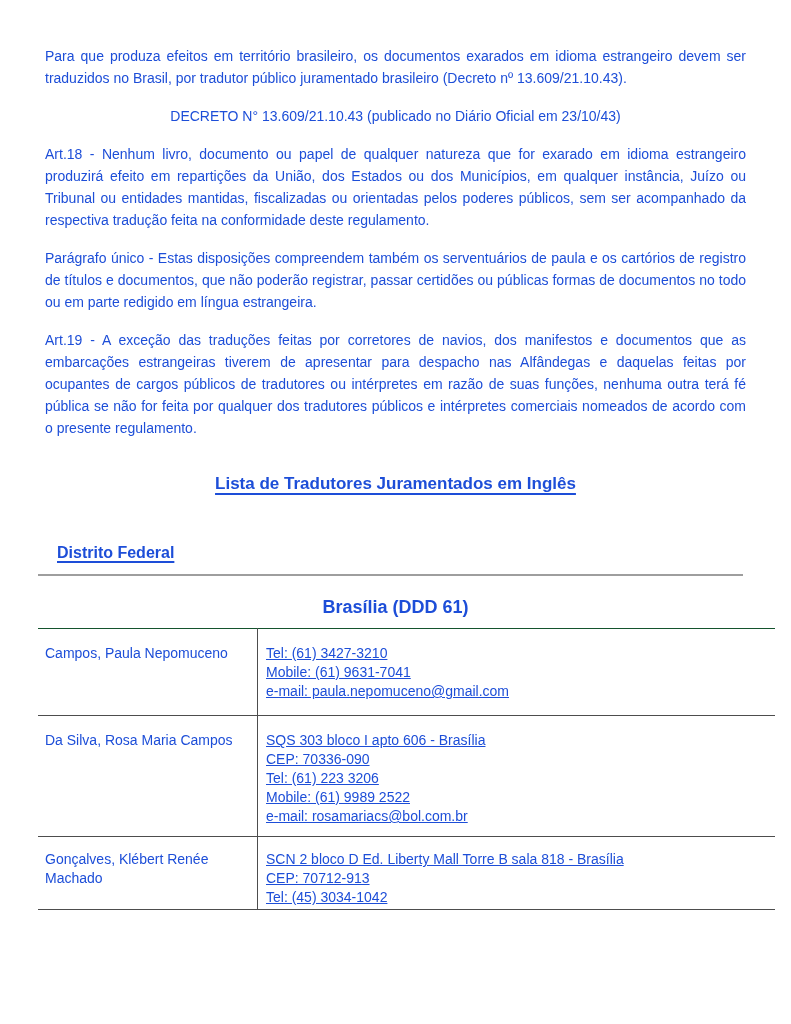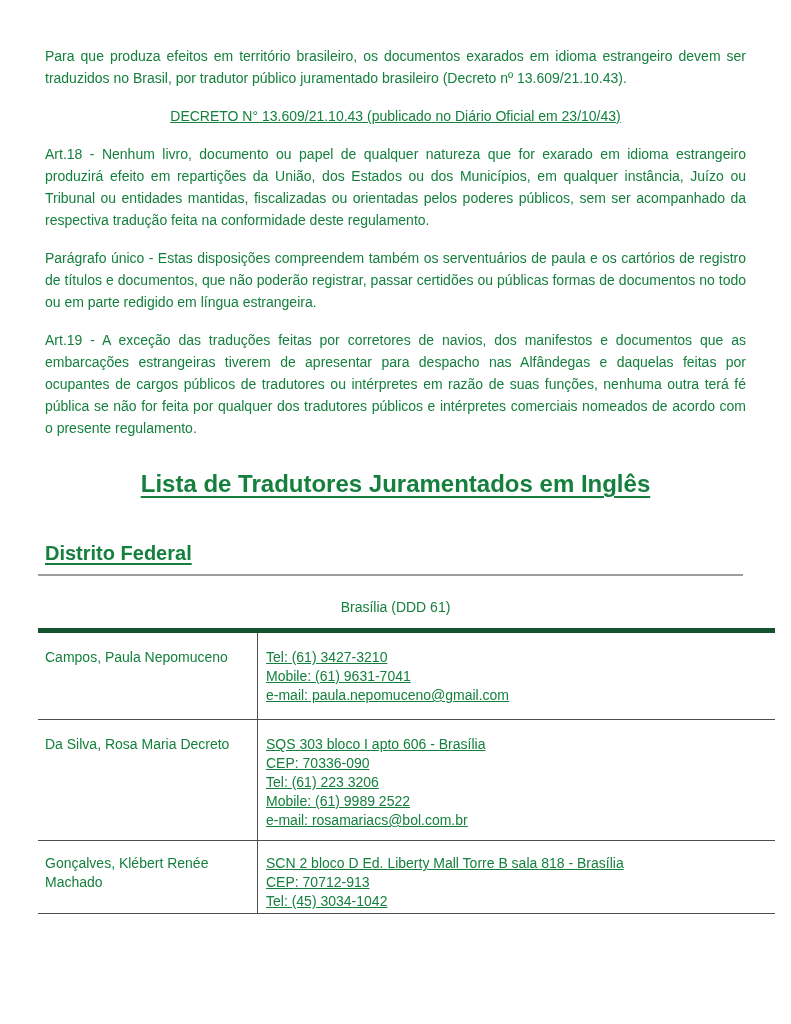--- a/index.html
+++ b/index.html
@@ -8,77 +8,76 @@
     background: #ffffff;
   }
   .page {
     position: relative;
     width: 791px;
     height: 1024px;
     box-sizing: border-box;
     padding: 45px 45px 0 45px;
     overflow: hidden;
     background: #ffffff;
-    color: #15803d;
+    color: #1d4ed8;
     font-family: "Liberation Sans", "DejaVu Sans", sans-serif;
     font-size: 14px;
     line-height: 22px;
   }
   .para {
     margin: 0 0 16px 0;
     text-align: justify;
   }
   .decree-line {
     margin: 0 0 16px 0;
     text-align: center;
-    text-decoration: underline;
   }
   .reg-heading {
     margin: 0 0 15px 0;
     font-weight: bold;
     text-align: justify;
   }
   .list-title {
     margin: 32px 0 0 0;
-    font-size: 24px;
+    font-size: 17px;
     line-height: 26px;
     font-weight: bold;
     text-align: center;
     text-decoration: underline;
     text-decoration-thickness: 2px;
     text-underline-offset: 4px;
   }
   .region-heading {
-    margin: 46px 0 0 0;
-    font-size: 20px;
+    margin: 46px 0 0 12px;
+    font-size: 16px;
     line-height: 20px;
     font-weight: bold;
     text-decoration: underline;
     text-decoration-thickness: 1.5px;
     text-underline-offset: 3px;
   }
   .section-divider {
     width: 705px;
     height: 2px;
     margin: 11px 0 0 -7px;
     background: #9e9e9e;
   }
   .city-heading {
     margin: 21px 0 0 0;
-    font-size: 14px;
+    font-size: 18px;
     line-height: 20px;
-    font-weight: normal;
+    font-weight: bold;
     text-align: center;
   }
   table.translators {
     width: 705px;
     margin: 11px 0 0 -7px;
     border-collapse: collapse;
     table-layout: fixed;
-    border-top: 5px solid #14532d;
+    border-top: 1px solid #14532d;
     font-size: 14px;
     line-height: 19px;
   }
   table.translators td {
     vertical-align: top;
     border-bottom: 1px solid #4d4d4d;
     padding: 15px 8px 14px 7px;
   }
   table.translators td.name-cell {
     width: 204px;
@@ -119,21 +118,21 @@
 
   <table class="translators">
     <tbody>
       <tr class="row-1">
         <td class="name-cell">Campos, Paula Nepomuceno</td>
         <td class="details-cell">Tel: (61) 3427-3210
 Mobile: (61) 9631-7041
 e-mail: paula.nepomuceno@gmail.com</td>
       </tr>
       <tr class="row-2">
-        <td class="name-cell">Da Silva, Rosa Maria Decreto</td>
+        <td class="name-cell">Da Silva, Rosa Maria Campos</td>
         <td class="details-cell">SQS 303 bloco I apto 606 - Brasília
 CEP: 70336-090
 Tel: (61) 223 3206
 Mobile: (61) 9989 2522
 e-mail: rosamariacs@bol.com.br</td>
       </tr>
       <tr class="row-3">
         <td class="name-cell">Gonçalves, Klébert Renée Machado</td>
         <td class="details-cell">SCN 2 bloco D Ed. Liberty Mall Torre B sala 818 - Brasília
 CEP: 70712-913

